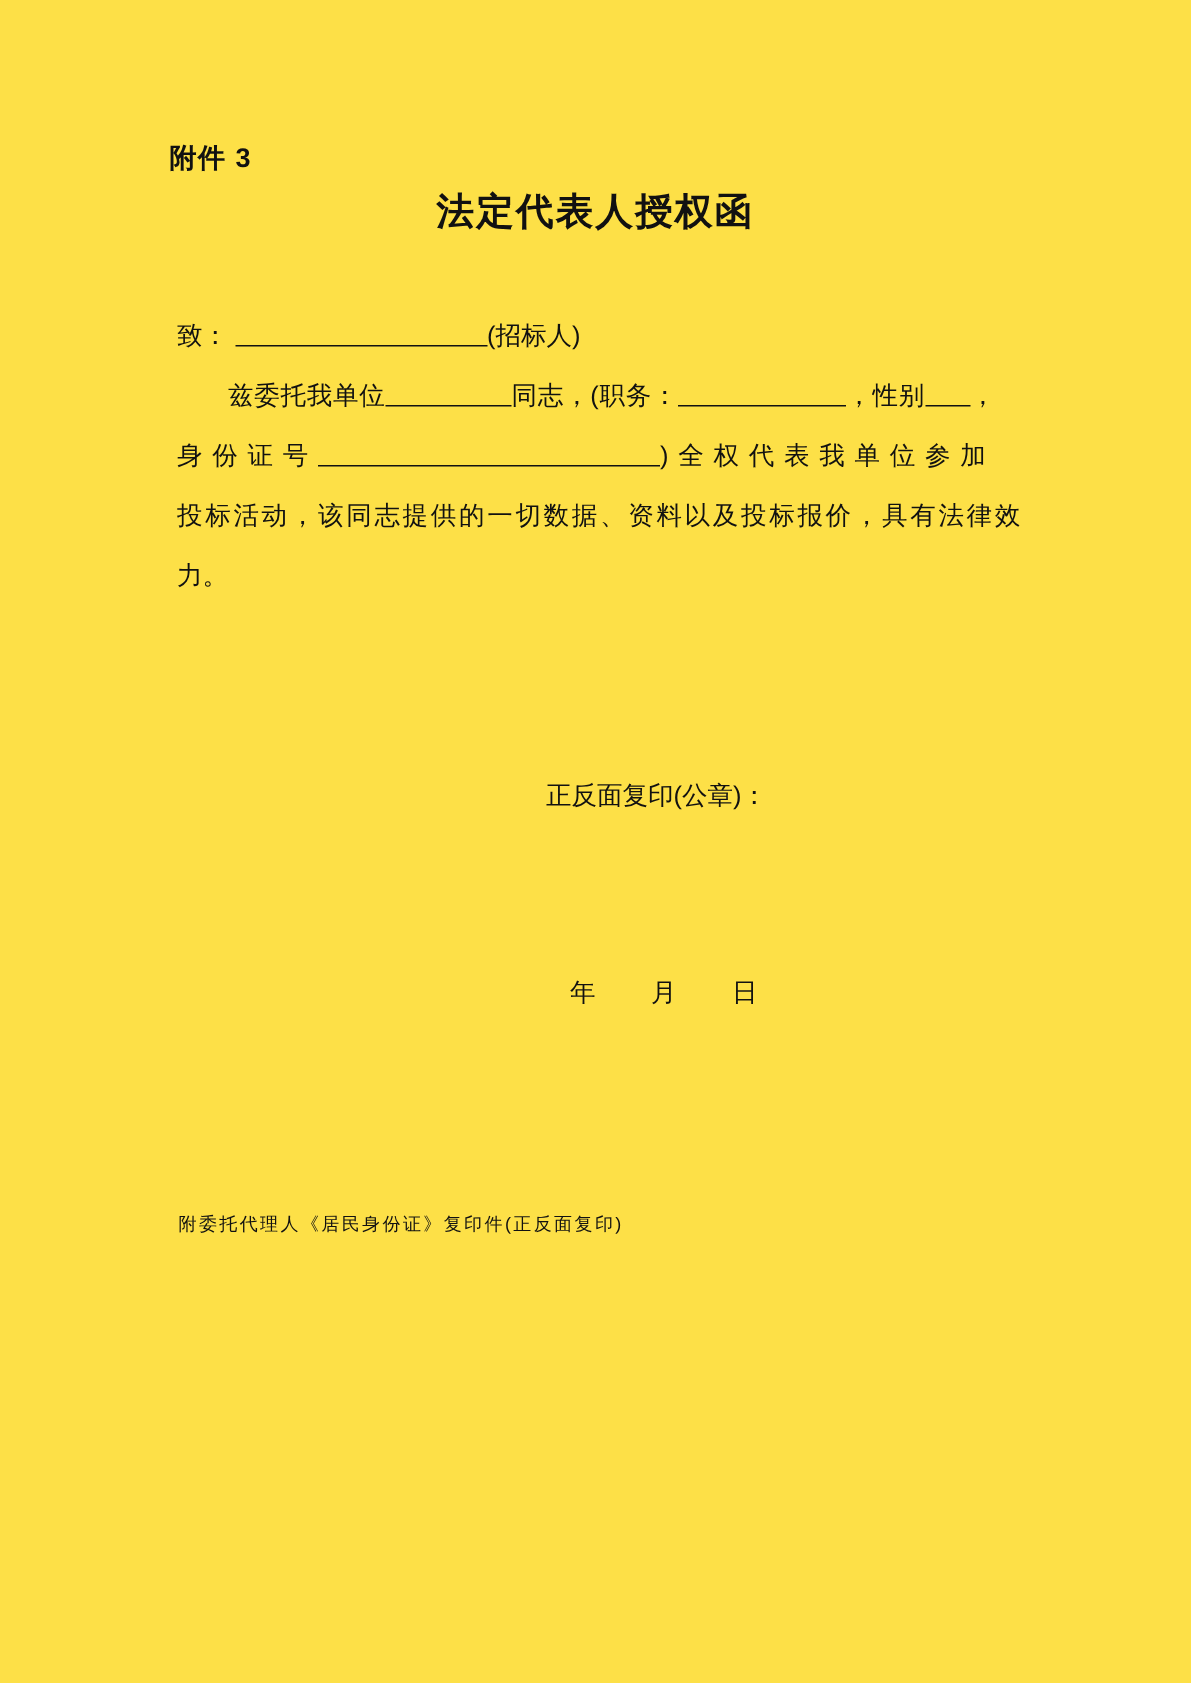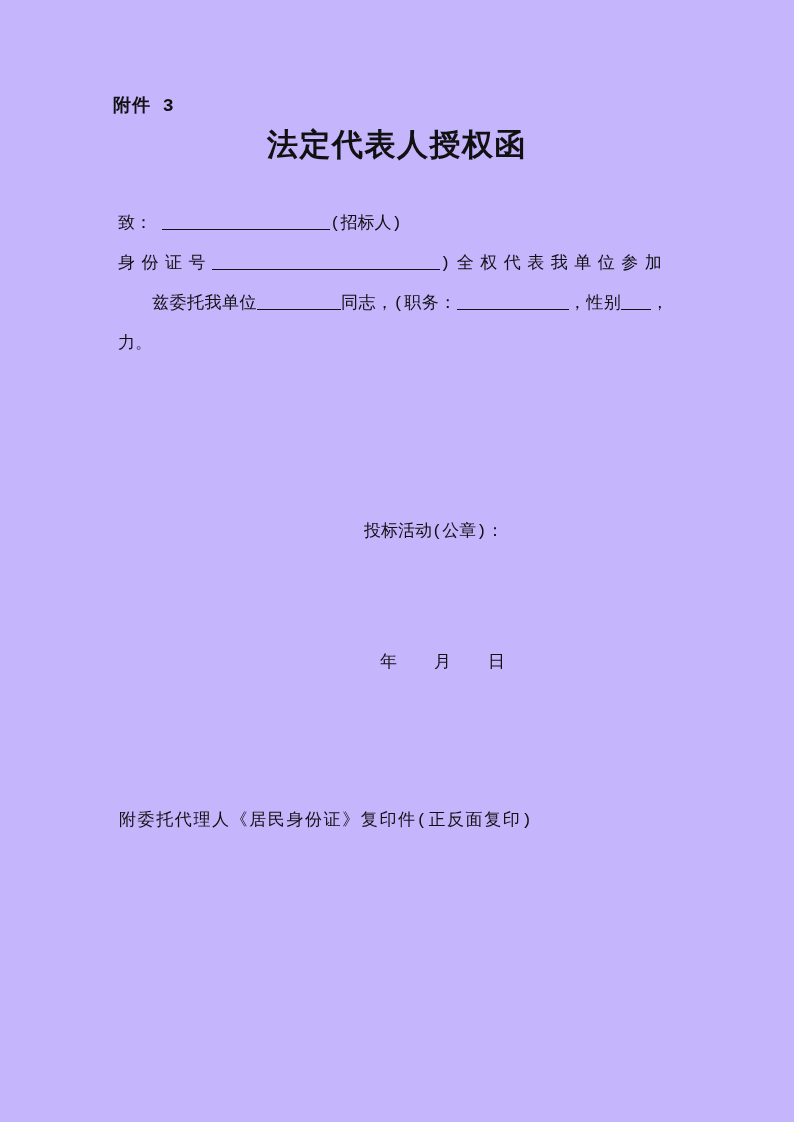--- a/index.html
+++ b/index.html
@@ -4,41 +4,41 @@
 <style>
   html, body {
     margin: 0;
     padding: 0;
     background: #ffffff;
   }
   .page {
     position: relative;
     width: 794px;
     height: 1122px;
-    background: #c4b5fd;
-    font-family: Liberation Mono, monospace;
+    background: #fde047;
+    font-family: Liberation Sans, sans-serif;
     color: #111111;
     overflow: hidden;
   }
   .attachment-label {
     position: absolute;
     left: 113px;
     top: 93px;
     font-size: 18px;
     font-weight: bold;
     letter-spacing: 1px;
   }
   .doc-title {
     position: absolute;
     left: 113px;
     right: 113px;
     top: 124px;
     margin: 0;
     text-align: center;
-    font-size: 31px;
+    font-size: 25px;
     font-weight: bold;
     letter-spacing: 1.5px;
   }
   .doc-body {
     position: absolute;
     left: 118px;
     top: 204px;
     width: 566px;
     font-size: 17px;
     line-height: 40px;
@@ -60,41 +60,42 @@
     font-size: 17px;
     white-space: pre;
   }
   .sig-bidder { left: 364px; top: 519px; }
   .sig-legal  { left: 344px; top: 601px; }
   .sig-date   { left: 380px; top: 650px; letter-spacing: 1px; }
   .footer-note {
     position: absolute;
     left: 119px;
     top: 808px;
-    font-size: 17px;
+    font-size: 12px;
     letter-spacing: 1.6px;
     white-space: nowrap;
   }
 </style>
 </head>
 <body>
 
 <div class="page">
 
   <div class="attachment-label">附件 3</div>
 
   <h1 class="doc-title">法定代表人授权函</h1>
 
   <div class="doc-body" id="body-lines">
       <div class="line"><span>致： </span><span class="blank" style="width: 168px;"></span><span>(招标人)</span></div>
+      <div class="line indent" style="letter-spacing: 0.5px;"><span>兹委托我单位</span><span class="blank" style="width: 84px;"></span><span>同志，(职务：</span><span class="blank" style="width: 112px;"></span><span>，性别</span><span class="blank" style="width: 30px;"></span><span>，</span></div>
       <div class="line" style="letter-spacing: 6.5px;"><span>身份证号</span><span class="blank" style="width: 228px;"></span><span>)全权代表我单位参加</span></div>
-      <div class="line indent" style="letter-spacing: 0.5px;"><span>兹委托我单位</span><span class="blank" style="width: 84px;"></span><span>同志，(职务：</span><span class="blank" style="width: 112px;"></span><span>，性别</span><span class="blank" style="width: 30px;"></span><span>，</span></div>
+      <div class="line" style="letter-spacing: 1.8px;"><span>投标活动，该同志提供的一切数据、资料以及投标报价，具有法律效</span></div>
       <div class="line"><span>力。</span></div>
     </div>
 
-  <div class="sig-line sig-bidder">投标活动(公章)：</div>
+  <div class="sig-line sig-bidder">正反面复印(公章)：</div>
 
 
   <div class="sig-line sig-date">年　　月　　日</div>
 
   <div class="footer-note">附委托代理人《居民身份证》复印件(正反面复印)</div>
 
 </div>
 
 </body></html>

